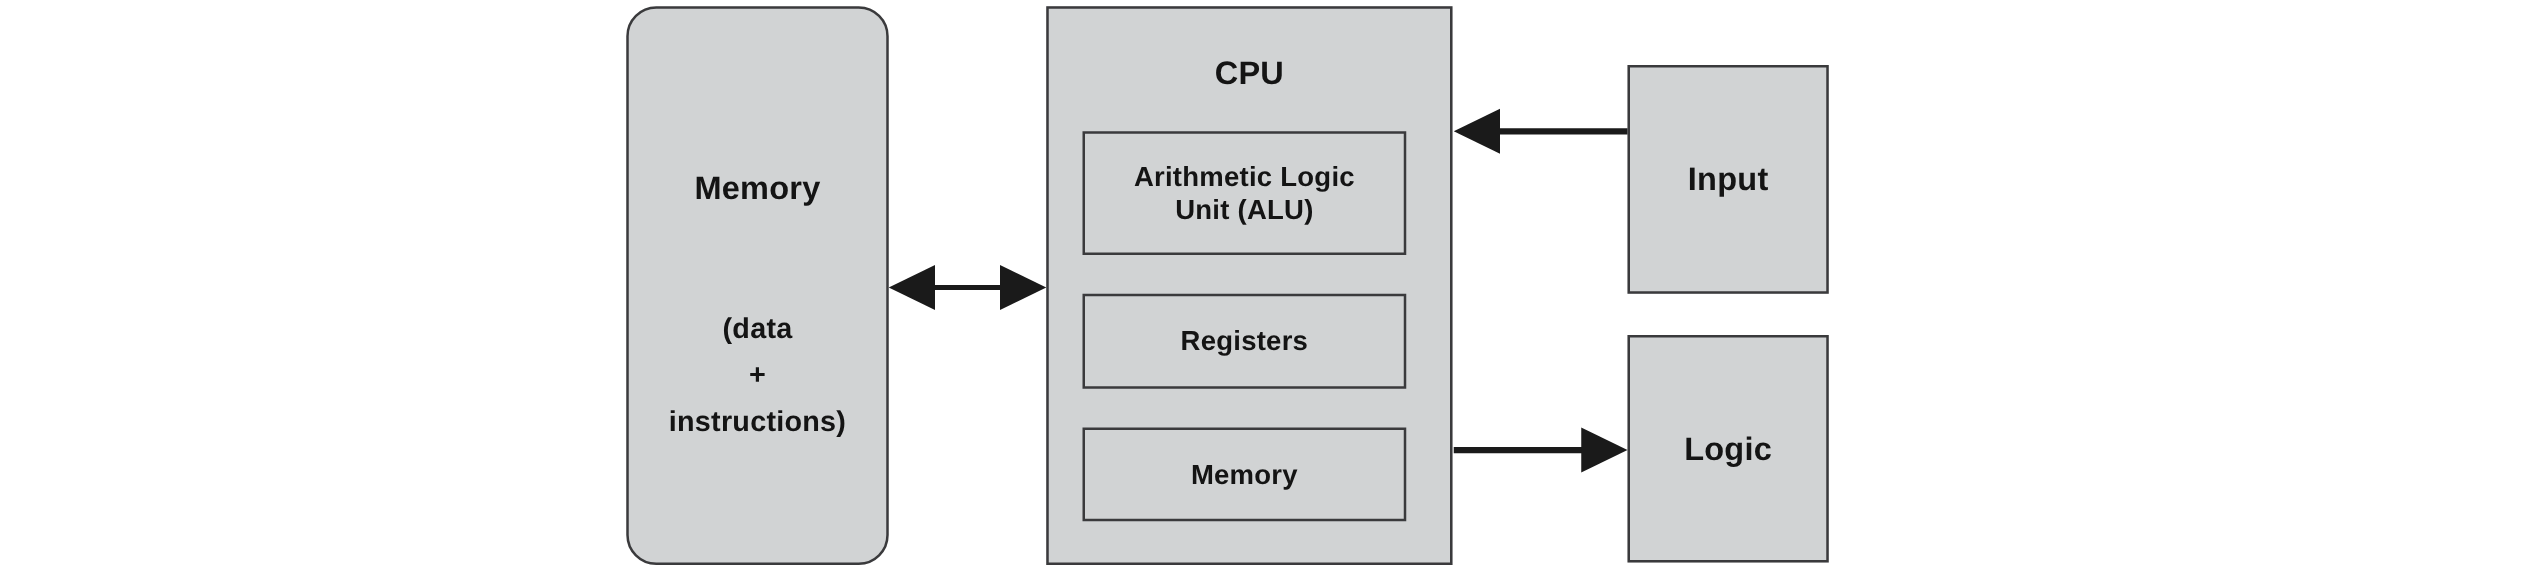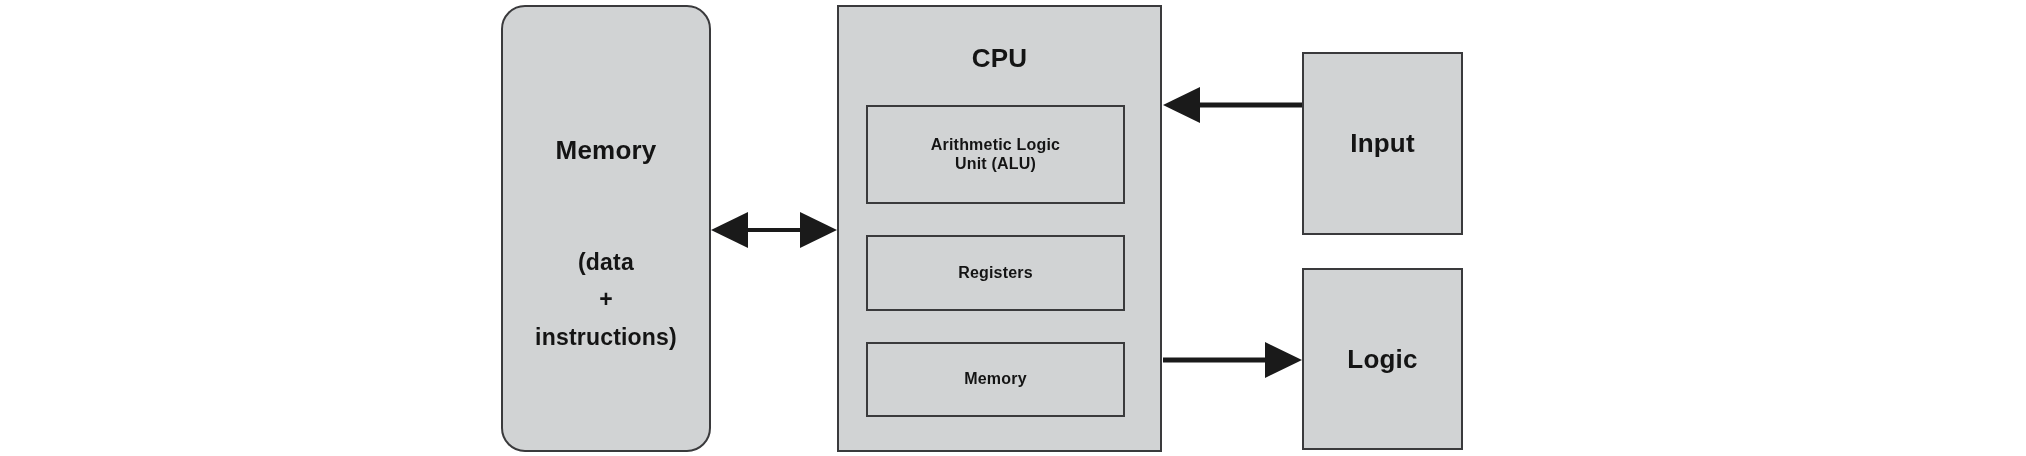--- a/index.html
+++ b/index.html
@@ -78,21 +78,21 @@
     left: 27px;
     width: 259px;
     box-sizing: border-box;
     background: #d1d3d4;
     border: 2px solid #3a3a3c;
     display: flex;
     align-items: center;
     justify-content: center;
   }
   .sub-node .node-label {
-    font-size: 16px;
+    font-size: 22px;
   }
   #alu-box   { top: 98px;  height: 99px; }
   #reg-box   { top: 228px; height: 76px; }
   #ctrl-box  { top: 335px; height: 75px; }
 
   
   #input-box {
     left: 1302px;
     top: 12px;
     width: 161px;

